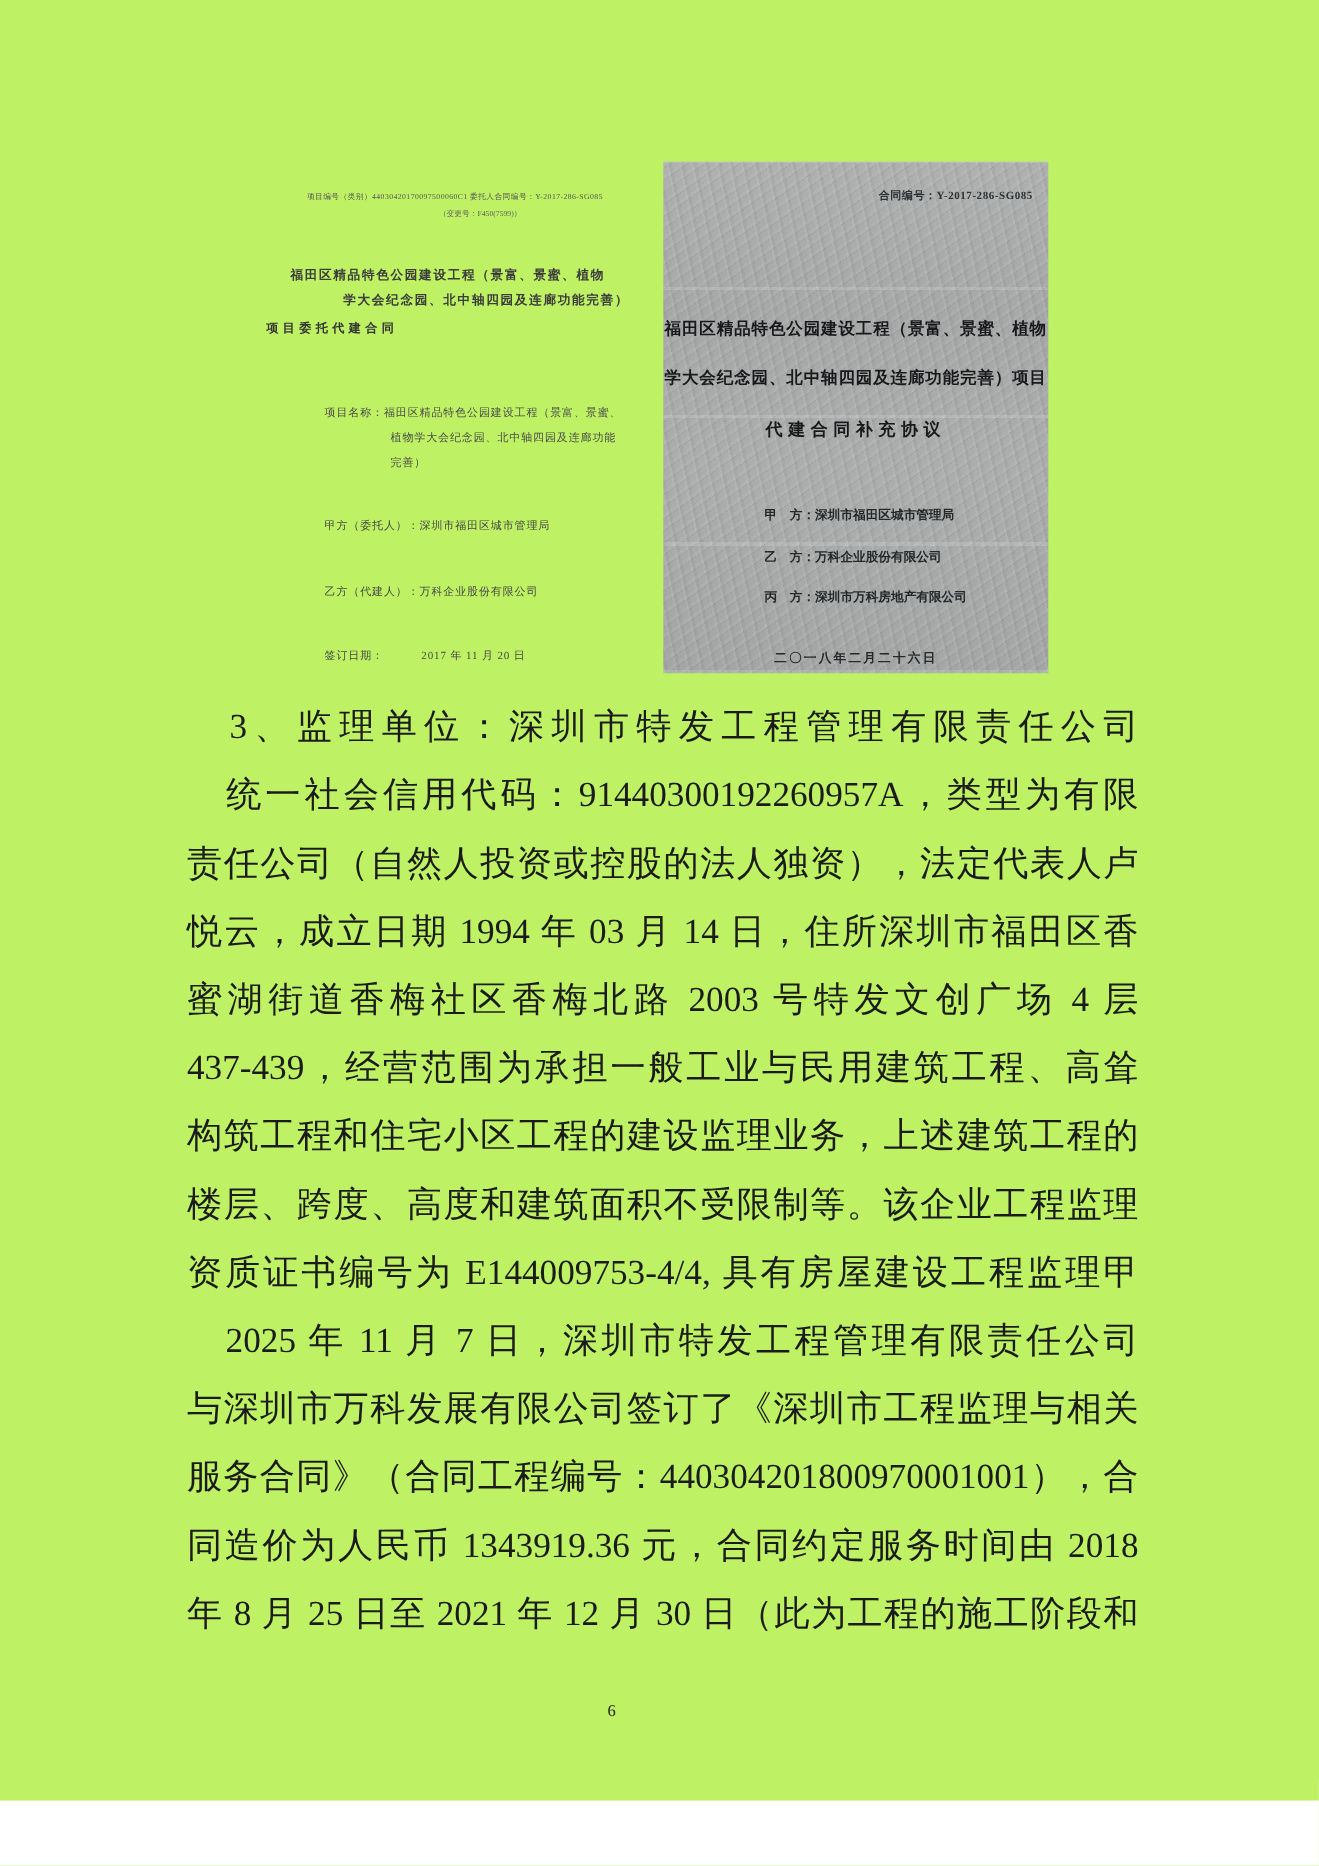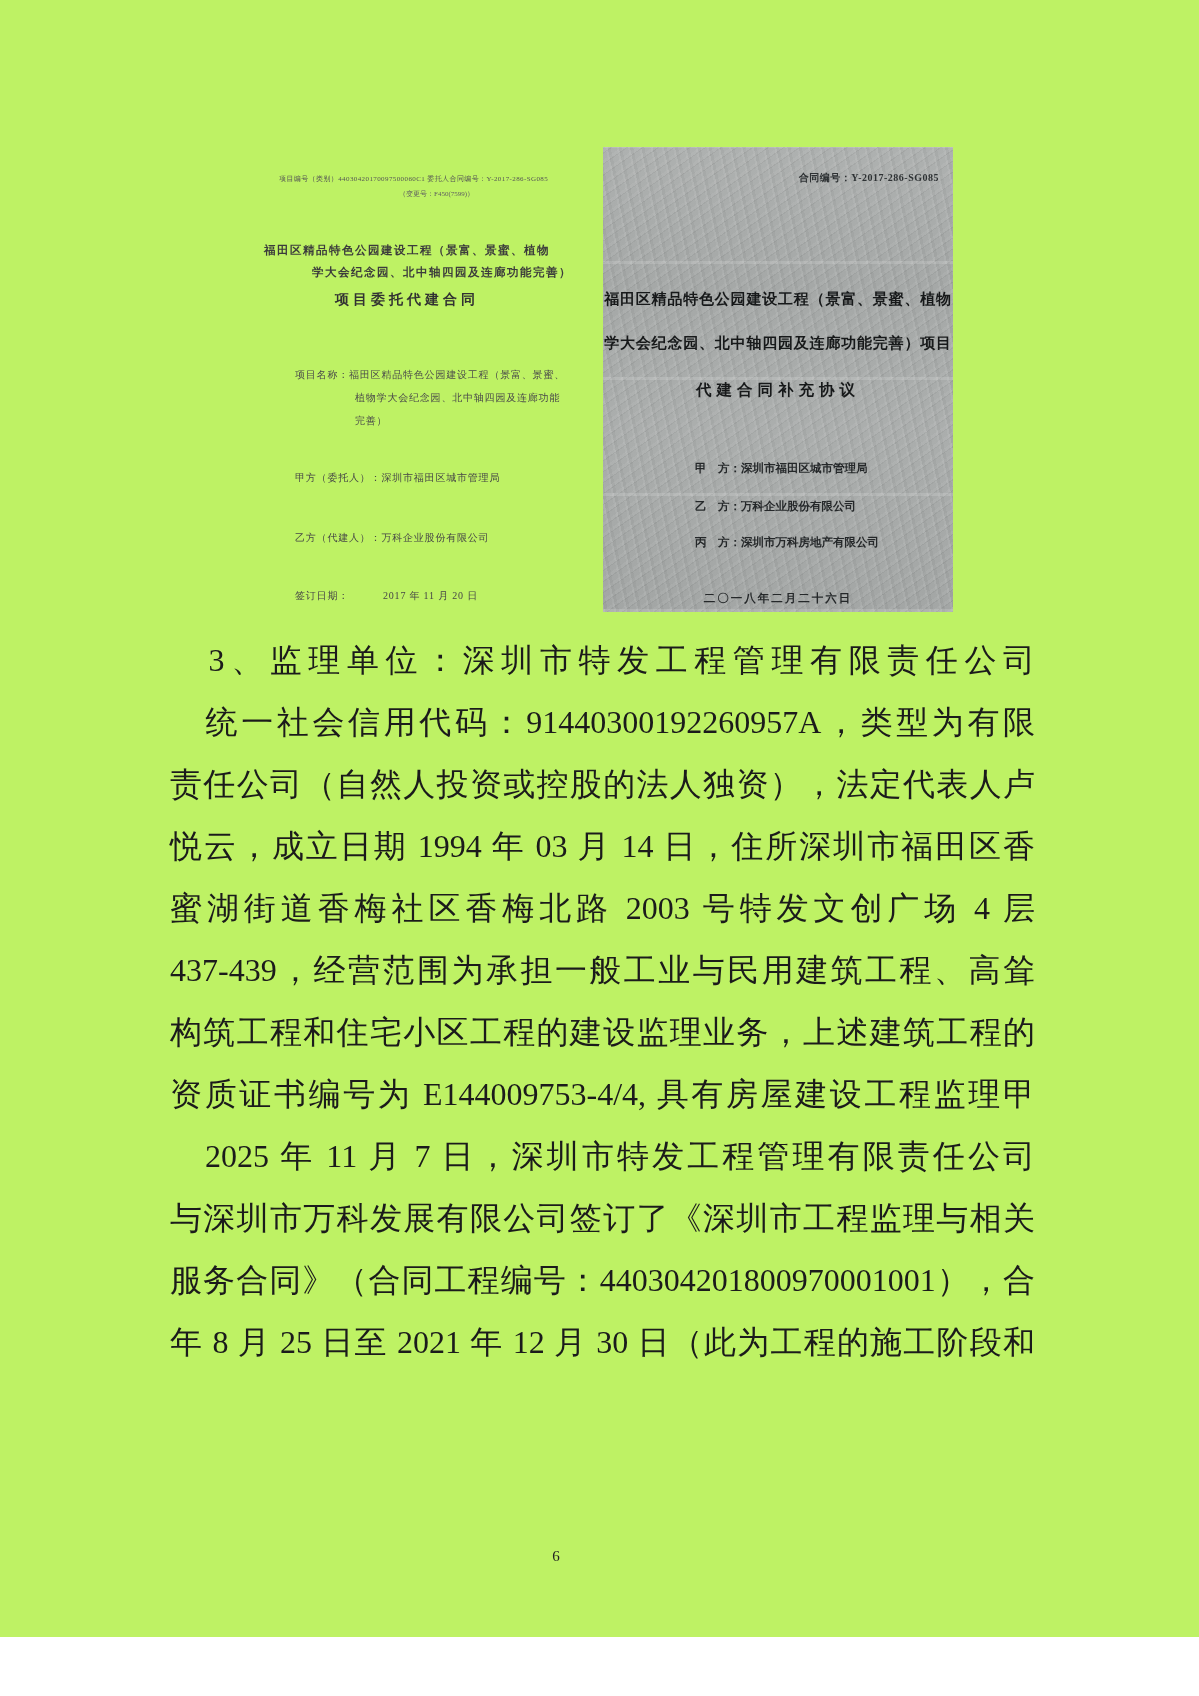--- a/index.html
+++ b/index.html
@@ -16,21 +16,21 @@
   .scan-left{
     position:absolute;left:277px;top:160px;width:258px;height:450px;
     color:#454545;
     filter:blur(0.35px);
   }
   .scan-left .ln{position:absolute;white-space:nowrap;}
   .sl-header1{left:2px;top:14px;font-size:7px;letter-spacing:0.4px;color:#555;}
   .sl-header2{left:122px;top:29px;font-size:7px;color:#606060;}
   .sl-title1{left:-35px;top:83px;width:330px;text-align:center;font-size:11.5px;font-weight:bold;letter-spacing:1.5px;color:#3c3c3c;}
   .sl-title2{left:-35px;top:105px;width:330px;text-align:right;font-size:11.5px;font-weight:bold;letter-spacing:1.5px;color:#3c3c3c;}
-  .sl-bigtitle{left:-35px;top:131px;width:330px;text-align:center;font-size:14px;font-weight:bold;letter-spacing:4px;color:#323232;}
+  .sl-bigtitle{left:-35px;top:131px;width:330px;text-align:left;font-size:11px;font-weight:bold;letter-spacing:4px;color:#323232;}
   .sl-pn1{left:18px;top:208px;font-size:10px;letter-spacing:0.8px;color:#4a4a4a;}
   .sl-pn2{left:78px;top:231px;font-size:10px;letter-spacing:0.8px;color:#4a4a4a;}
   .sl-pn3{left:78px;top:254px;font-size:10px;letter-spacing:0.8px;color:#4a4a4a;}
   .sl-party-a{left:18px;top:311px;font-size:10px;letter-spacing:0.8px;color:#464646;}
   .sl-party-b{left:18px;top:371px;font-size:10px;letter-spacing:0.8px;color:#464646;}
   .sl-sign{left:18px;top:429px;font-size:10px;letter-spacing:0.8px;color:#464646;}
   .sl-sign .gap{display:inline-block;width:34px;}
 
   
   .scan-right{
@@ -101,22 +101,24 @@
   </div>
 
   <div class="body-text">
       <div class="body-line fill">　3、监理单位：深圳市特发工程管理有限责任公司</div>
       <div class="body-line fill">　统一社会信用代码：91440300192260957A，类型为有限</div>
       <div class="body-line fill">责任公司（自然人投资或控股的法人独资），法定代表人卢</div>
       <div class="body-line fill">悦云，成立日期 1994 年 03 月 14 日，住所深圳市福田区香</div>
       <div class="body-line fill">蜜湖街道香梅社区香梅北路 2003 号特发文创广场 4 层</div>
       <div class="body-line fill">437-439，经营范围为承担一般工业与民用建筑工程、高耸</div>
       <div class="body-line fill">构筑工程和住宅小区工程的建设监理业务，上述建筑工程的</div>
+      <div class="body-line fill">楼层、跨度、高度和建筑面积不受限制等。该企业工程监理</div>
       <div class="body-line fill">资质证书编号为 E144009753-4/4, 具有房屋建设工程监理甲</div>
       <div class="body-line fill">　2025 年 11 月 7 日，深圳市特发工程管理有限责任公司</div>
       <div class="body-line fill">与深圳市万科发展有限公司签订了《深圳市工程监理与相关</div>
       <div class="body-line fill">服务合同》（合同工程编号：440304201800970001001），合</div>
+      <div class="body-line fill">同造价为人民币 1343919.36 元，合同约定服务时间由 2018</div>
       <div class="body-line fill">年 8 月 25 日至 2021 年 12 月 30 日（此为工程的施工阶段和</div>
     </div>
 
   <div class="page-number">6</div>
 
 </div>
 
 </body></html>

